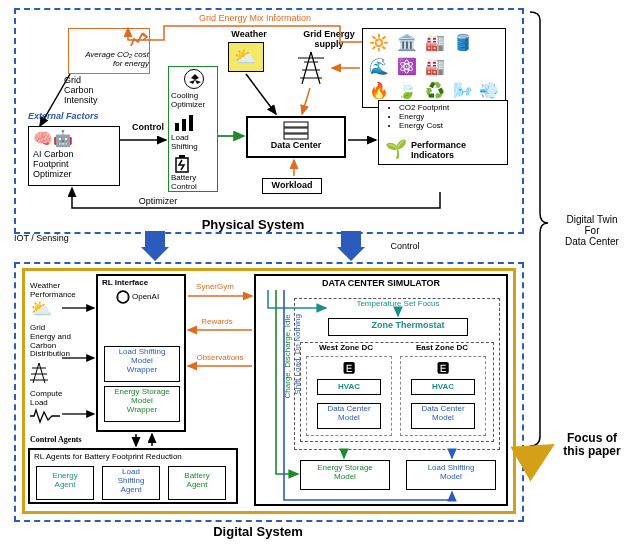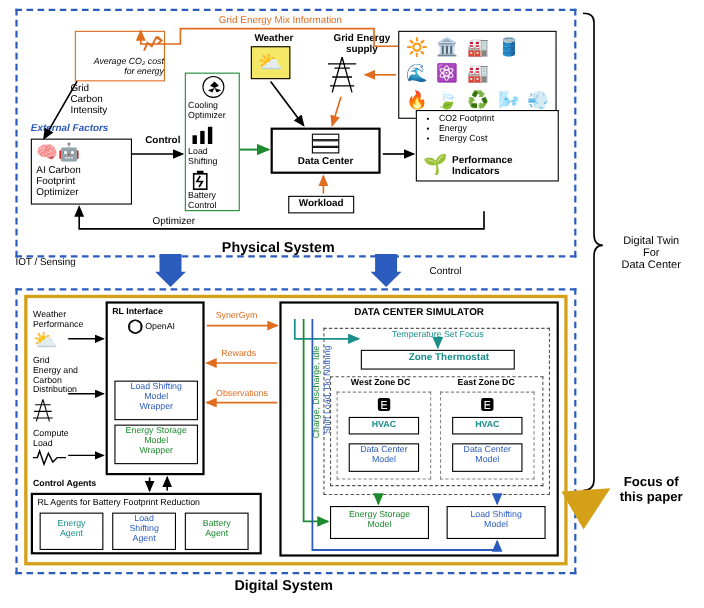--- a/index.html
+++ b/index.html
@@ -265,21 +265,21 @@
     <div class="green-txt xsmall">Energy Storage</div>
     <div class="green-txt xsmall">Model</div>
     <div class="green-txt xsmall">Wrapper</div>
   </div>
 </div>
 
 <div class="label orange-text xsmall" style="left:192px; top:283px; width:46px;">SynerGym</div>
 <div class="label orange-text xsmall" style="left:192px; top:318px; width:50px;">Rewards</div>
 <div class="label orange-text xsmall" style="left:188px; top:354px; width:64px;">Observations</div>
 
-<div class="label bold xsmall" style="left:30px; top:436px; width:80px; text-align:left;">Control Agents</div>
+<div class="label bold xsmall" style="left:30px; top:436px; width:80px; text-align:left;font-family:Liberation Serif, serif;">Control Agents</div>
 <div class="box solid-black" style="left:28px; top:448px; width:210px; height:56px;">
   <div class="xsmall" style="position:absolute;left:4px;top:2px;">RL Agents for Battery Footprint Reduction</div>
   <div class="box" style="position:absolute;left:6px;top:16px;width:58px;height:34px;border:1.5px solid #000;text-align:center;">
     <div class="teal xsmall" style="margin-top:4px;">Energy</div>
     <div class="teal xsmall">Agent</div>
   </div>
   <div class="box" style="position:absolute;left:72px;top:16px;width:58px;height:34px;border:1.5px solid #000;text-align:center;">
     <div class="blue xsmall">Load</div>
     <div class="blue xsmall">Shifting</div>
     <div class="blue xsmall">Agent</div>

